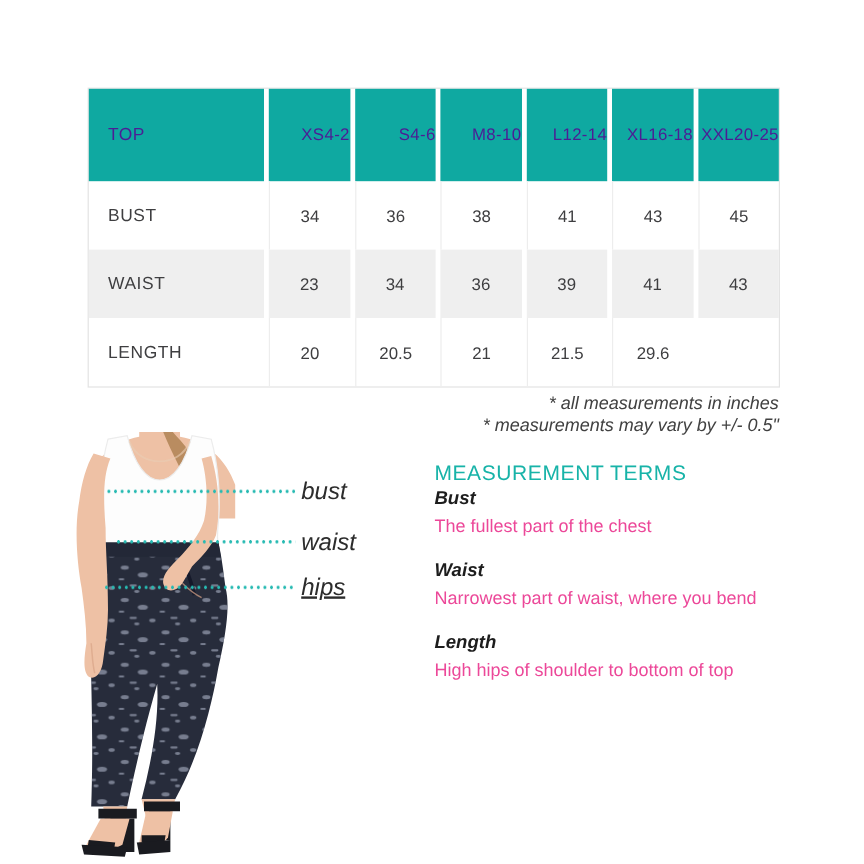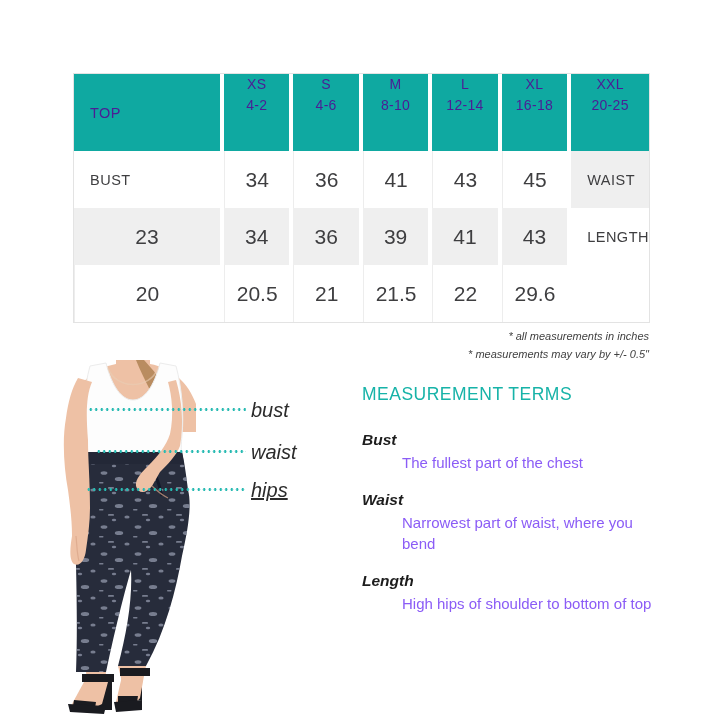--- a/index.html
+++ b/index.html
@@ -25,30 +25,30 @@
     display:grid;
     grid-template-columns:146px repeat(6,1fr);
     column-gap:4px;
     border:1px solid var(--table-border);
     background:#fff;
   }
   .cell{display:flex;align-items:center;}
   .hdr{background:var(--teal-header);color:#4c1d95;height:77px;}
   .hdr-first{flex-direction:column;justify-content:center;align-items:flex-start;
     padding-left:16px;font-size:14.5px;line-height:22px;letter-spacing:.4px;}
-  .hdr-size{flex-direction:column;justify-content:flex-start;font-size:14px;line-height:21px;letter-spacing:.3px;}
-  .dcell{height:57px;font-size:21px;color:#3e3e40;}
+  .hdr-size{justify-content:flex-end;font-size:14px;line-height:21px;letter-spacing:.3px;}
+  .dcell{height:57px;font-size:14px;color:#3e3e40;}
   .lbl{padding-left:16px;font-size:14.5px;letter-spacing:.5px;}
   .val{justify-content:center;}
   .row-alt{background:var(--row-alt);}
   .divl{border-left:1px solid #ededed;}
   
   .notes{
     position:absolute;right:71px;top:328px;text-align:right;
-    font-style:italic;font-size:11px;line-height:17.5px;color:#414141;
+    font-style:italic;font-size:15px;line-height:17.5px;color:#414141;
   }
   
   .figure-wrap{position:absolute;left:30px;top:360px;width:212px;height:360px;}
   .dotline{
     position:absolute;height:3px;
     background-image:radial-gradient(circle,var(--dotted-line) 1.15px,rgba(0,0,0,0) 1.5px);
     background-size:5.5px 3px;background-repeat:repeat-x;background-position:left center;
   }
   .dot-bust{left:88px;top:408px;width:158px;}
   .dot-waist{left:96px;top:450px;width:150px;}
@@ -57,26 +57,26 @@
     position:absolute;left:251px;font-style:italic;font-size:20px;
     color:#2c2c2c;line-height:24px;
   }
   .lab-bust{top:398px;}
   .lab-waist{top:440px;}
   .lab-hips{top:478px;text-decoration:underline;}
   
   .terms{position:absolute;left:362px;top:384px;width:300px;}
   .terms-title{
     color:var(--teal-title);font-size:17.5px;font-weight:400;
-    letter-spacing:.5px;margin-bottom:24px;
+    letter-spacing:.5px;
   }
   .term-item{margin-bottom:16px;}
   .term-name{font-weight:bold;font-style:italic;font-size:15.5px;color:#1d1d1d;
     line-height:21px;margin-bottom:2px;}
-  .term-def{font-size:15px;color:#8b5cf6;line-height:21px;margin-left:40px;}
+  .term-def{font-size:15px;color:#ec4899;line-height:21px;}
 </style>
 </head>
 <body>
 
 <div class="size-table">
 
   <div class="cell hdr hdr-first">
     <span>TOP</span>
   </div>
   <div class="cell hdr hdr-size">
@@ -100,38 +100,38 @@
     <span>16-18</span>
   </div>
   <div class="cell hdr hdr-size">
     <span>XXL</span>
     <span>20-25</span>
   </div>
 
   <div class="cell dcell lbl">BUST</div>
   <div class="cell dcell val divl">34</div>
   <div class="cell dcell val divl">36</div>
+  <div class="cell dcell val divl">38</div>
   <div class="cell dcell val divl">41</div>
   <div class="cell dcell val divl">43</div>
   <div class="cell dcell val divl">45</div>
 
   <div class="cell dcell lbl row-alt">WAIST</div>
   <div class="cell dcell val row-alt">23</div>
   <div class="cell dcell val row-alt">34</div>
   <div class="cell dcell val row-alt">36</div>
   <div class="cell dcell val row-alt">39</div>
   <div class="cell dcell val row-alt">41</div>
   <div class="cell dcell val row-alt">43</div>
 
   <div class="cell dcell lbl">LENGTH</div>
   <div class="cell dcell val divl">20</div>
   <div class="cell dcell val divl">20.5</div>
   <div class="cell dcell val divl">21</div>
   <div class="cell dcell val divl">21.5</div>
-  <div class="cell dcell val divl">22</div>
   <div class="cell dcell val divl">29.6</div>
 </div>
 
 <div class="notes">
   <div>* all measurements in inches</div>
   <div>* measurements may vary by +/- 0.5"</div>
 </div>
 
 <div class="figure-wrap">
   <svg viewBox="0 0 212 360" width="212" height="360">

